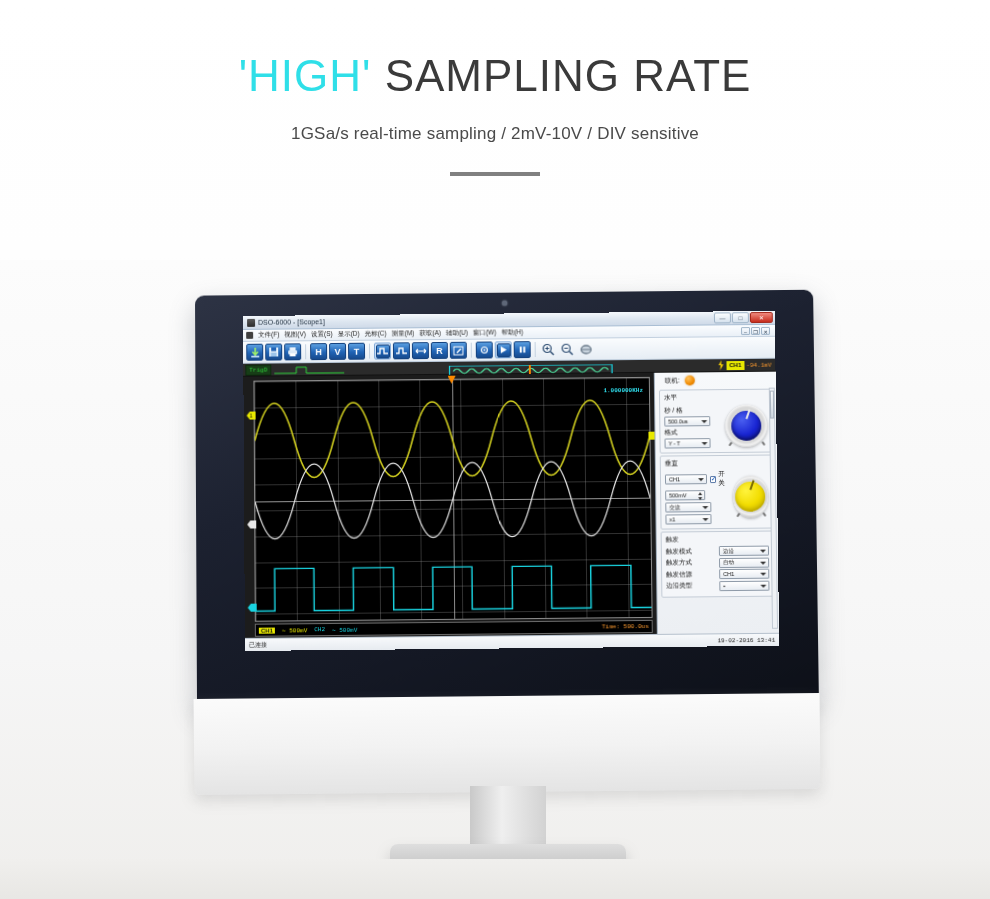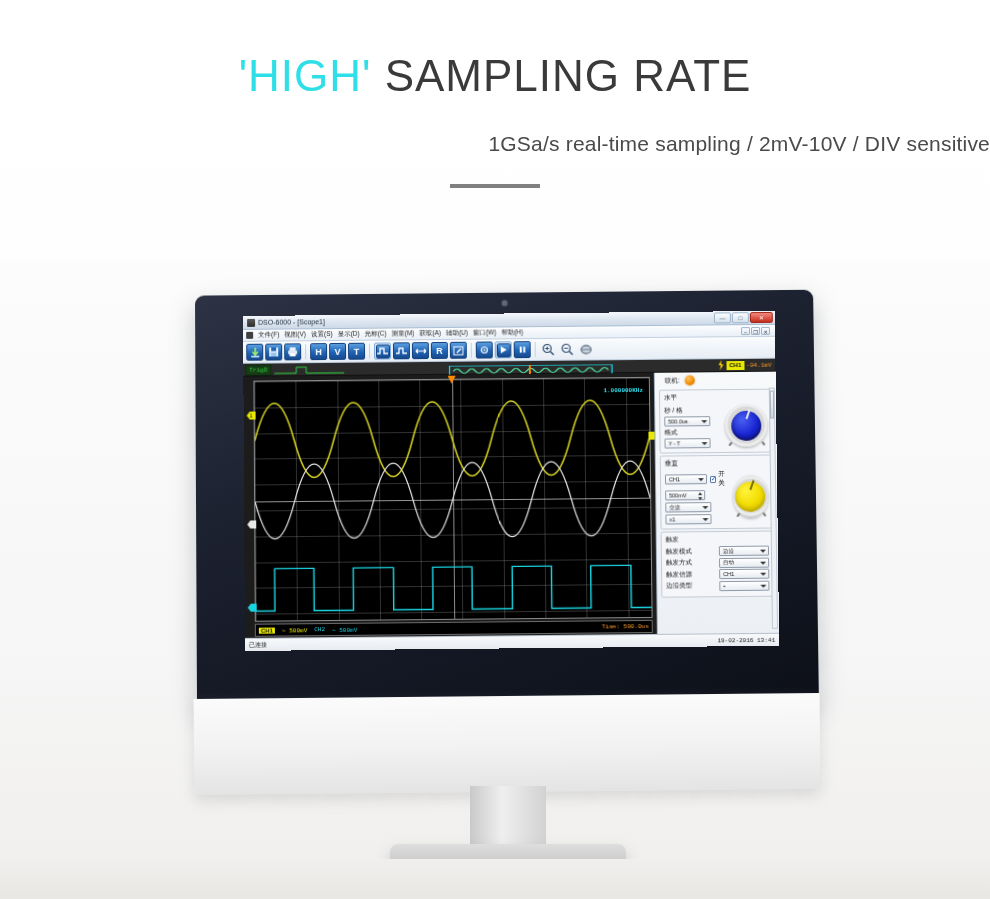--- a/index.html
+++ b/index.html
@@ -10,21 +10,21 @@
     overflow: hidden;
   }
   #page { position: relative; width: 990px; height: 899px;
           background: linear-gradient(180deg,#ffffff 0%,#fdfdfd 55%,#f7f7f7 100%); }
 
   
   .hero { position:absolute; top:52px; left:0; width:990px; text-align:center; }
   .hero h1 { font-size:44px; font-weight:400; letter-spacing:1px;
              color:#3a3a3a; line-height:1.1; white-space:nowrap; }
   .hero h1 .accent { color:#2fdfe8; }
-  .hero .sub { margin-top:32px; font-size:21px; color:#4a4a4a; letter-spacing:.2px;text-align:right; }
+  .hero .sub { margin-top:24px; font-size:17px; color:#4a4a4a; letter-spacing:.2px; }
   .hero .rule { margin:28px auto 0; width:90px; height:4px; background:#808080; }
 
   
   .scene { position:absolute; left:0; top:260px; width:990px; height:639px; }
   .desk-bg { position:absolute; inset:0;
              background:linear-gradient(180deg,#fcfcfc 0%,#f6f6f6 62%,#efeeec 100%); }
   .wall-shadow { position:absolute; left:180px; top:370px; width:660px; height:70px;
                  background:radial-gradient(ellipse at 50% 50%, rgba(120,120,120,.16), rgba(255,255,255,0) 70%); }
 
   

